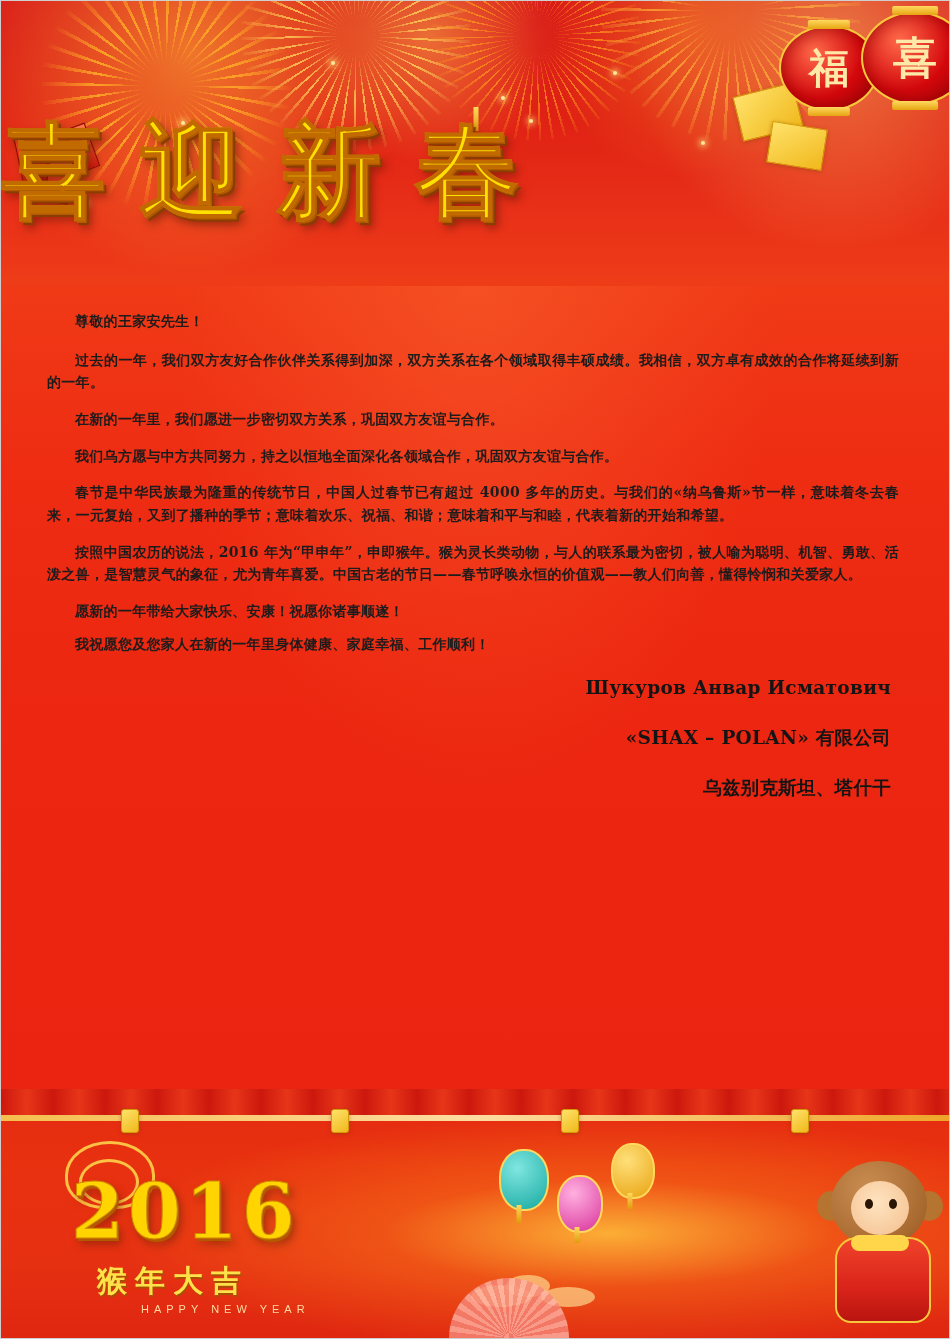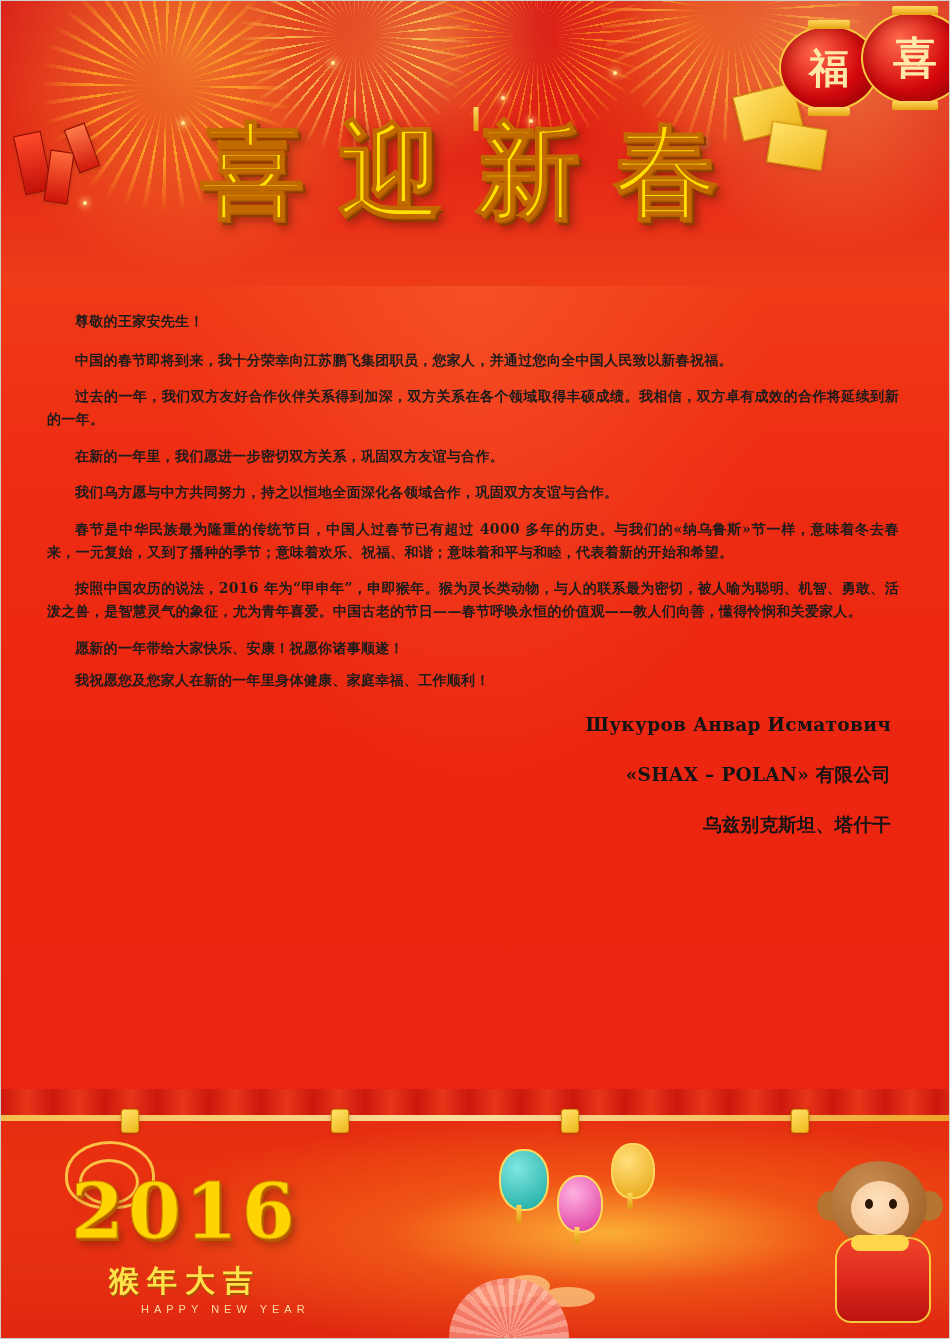--- a/index.html
+++ b/index.html
@@ -129,21 +129,21 @@
     position: absolute;
     background: linear-gradient(145deg,#ffe26a,#f0b81c);
     border: 1px solid #d39a08;
     box-shadow: 0 1px 4px rgba(120,60,0,.4);
   }
 
   .banner-title {
     position: absolute;
     left: 0; right: 0;
     top: 118px;
-    text-align: center;
+    text-align: left;
     font-family: "DejaVu Serif", serif;
     font-size: 104px;
     line-height: 1;
     font-weight: bold;
     letter-spacing: 34px;
     color: #ffe000;
     text-shadow:
       2px 2px 0 #b35a00,
       4px 4px 0 #8a3d00,
       6px 7px 10px rgba(80,20,0,.55);
@@ -238,21 +238,20 @@
   .year-sub {
     position: absolute;
     left: 96px;
     top: 172px;
     font-family: "DejaVu Serif", serif;
     font-size: 30px;
     font-weight: bold;
     letter-spacing: 8px;
     color: #ffe14a;
     text-shadow: 1px 2px 0 #a94f00;
-    margin-left: 12px;
   }
   .year-sub2 {
     position: absolute;
     left: 120px;
     top: 214px;
     font-family: "Liberation Sans", sans-serif;
     font-size: 11px;
     letter-spacing: 5px;
     color: #ffd9a0;
     margin-left: 20px;
@@ -367,21 +366,20 @@
       <div class="cap-t"></div>
       <div class="cap-b"></div>
       <div class="fu" style="font-size:44px;">喜</div>
     </div>
 
     <div class="banner-title">喜迎新春</div>
   </div>
 
   <div class="letter">
     <p class="salutation">尊敬的王家安先生！</p>
-    <p>中国的春节即将到来，我十分荣幸向江苏鹏飞集团职员，您家人，并通过您向全中国人民致以新春祝福。</p>
     <p>过去的一年，我们双方友好合作伙伴关系得到加深，双方关系在各个领域取得丰硕成绩。我相信，双方卓有成效的合作将延续到新的一年。</p>
     <p>在新的一年里，我们愿进一步密切双方关系，巩固双方友谊与合作。</p>
     <p>我们乌方愿与中方共同努力，持之以恒地全面深化各领域合作，巩固双方友谊与合作。</p>
     <p>春节是中华民族最为隆重的传统节日，中国人过春节已有超过 4000 多年的历史。与我们的«纳乌鲁斯»节一样，意味着冬去春来，一元复始，又到了播种的季节；意味着欢乐、祝福、和谐；意味着和平与和睦，代表着新的开始和希望。</p>
     <p>按照中国农历的说法，2016 年为“甲申年”，申即猴年。猴为灵长类动物，与人的联系最为密切，被人喻为聪明、机智、勇敢、活泼之兽，是智慧灵气的象征，尤为青年喜爱。中国古老的节日——春节呼唤永恒的价值观——教人们向善，懂得怜悯和关爱家人。</p>
     <p class="tight">愿新的一年带给大家快乐、安康！祝愿你诸事顺遂！</p>
     <p class="tight">我祝愿您及您家人在新的一年里身体健康、家庭幸福、工作顺利！</p>
 
     <div class="sign-block">
       <p>Шукуров Анвар Исматович</p>

